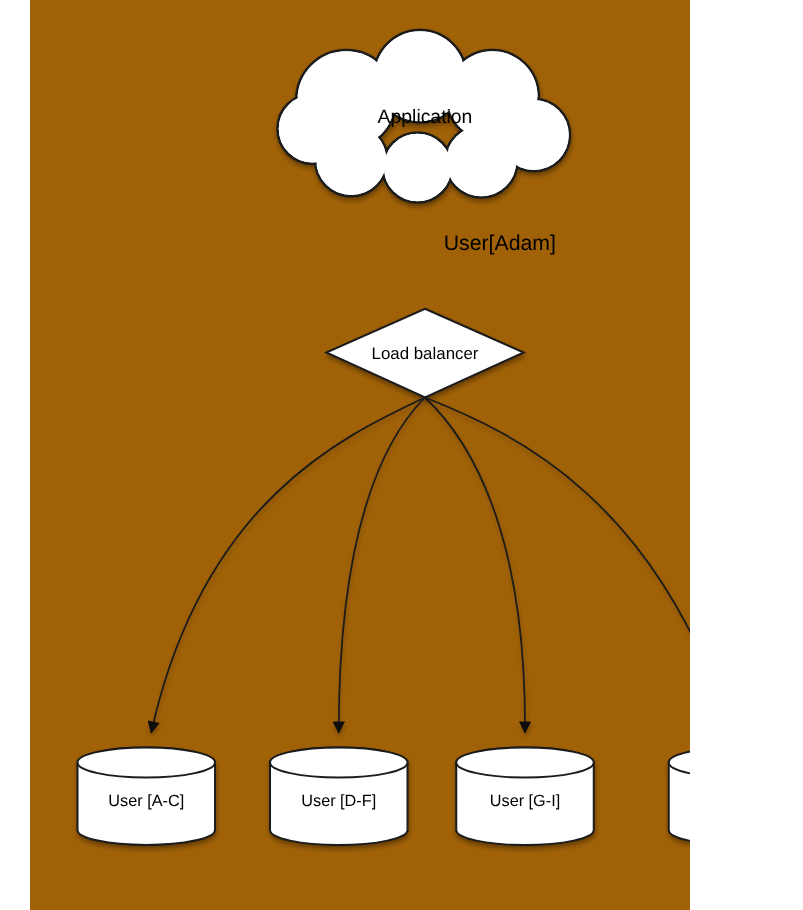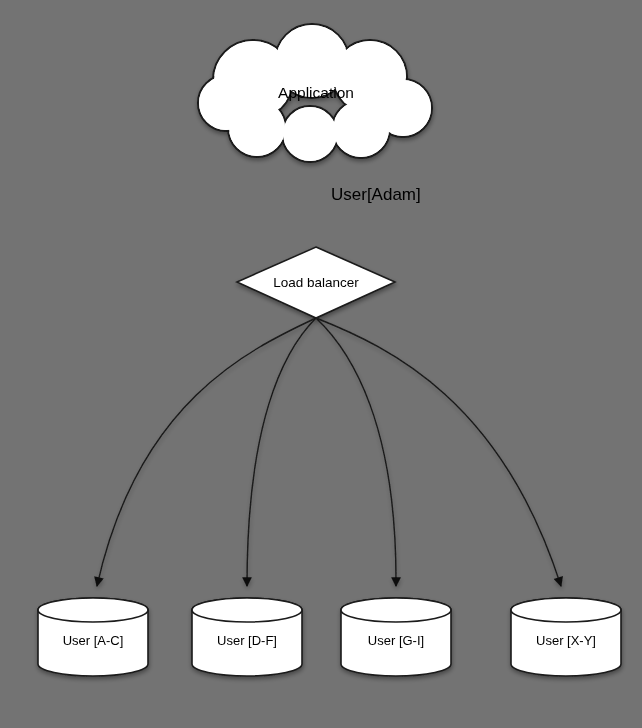--- a/index.html
+++ b/index.html
@@ -2,25 +2,26 @@
 <html><head>
 <meta charset="utf-8">
 <style>
   html, body {
     margin: 0;
     padding: 0;
     background: #ffffff;
   }
   .stage {
     position: relative;
-    width: 642px;
+    width: 528px;
     height: 728px;
-    background: #737373;
+    background: #a16207;
     overflow: hidden;
     font-family: "Liberation Sans", "DejaVu Sans", sans-serif;
+    margin-left: 24px;
   }
   svg { display: block; }
   text {
     font-family: "Liberation Sans", "DejaVu Sans", sans-serif;
     fill: #000000;
   }
   .node-label-lg   { font-size: 15.5px; }
   .edge-label      { font-size: 17px; }
   .node-label-sm   { font-size: 13.5px; }
   .cyl-label       { font-size: 13px; }

